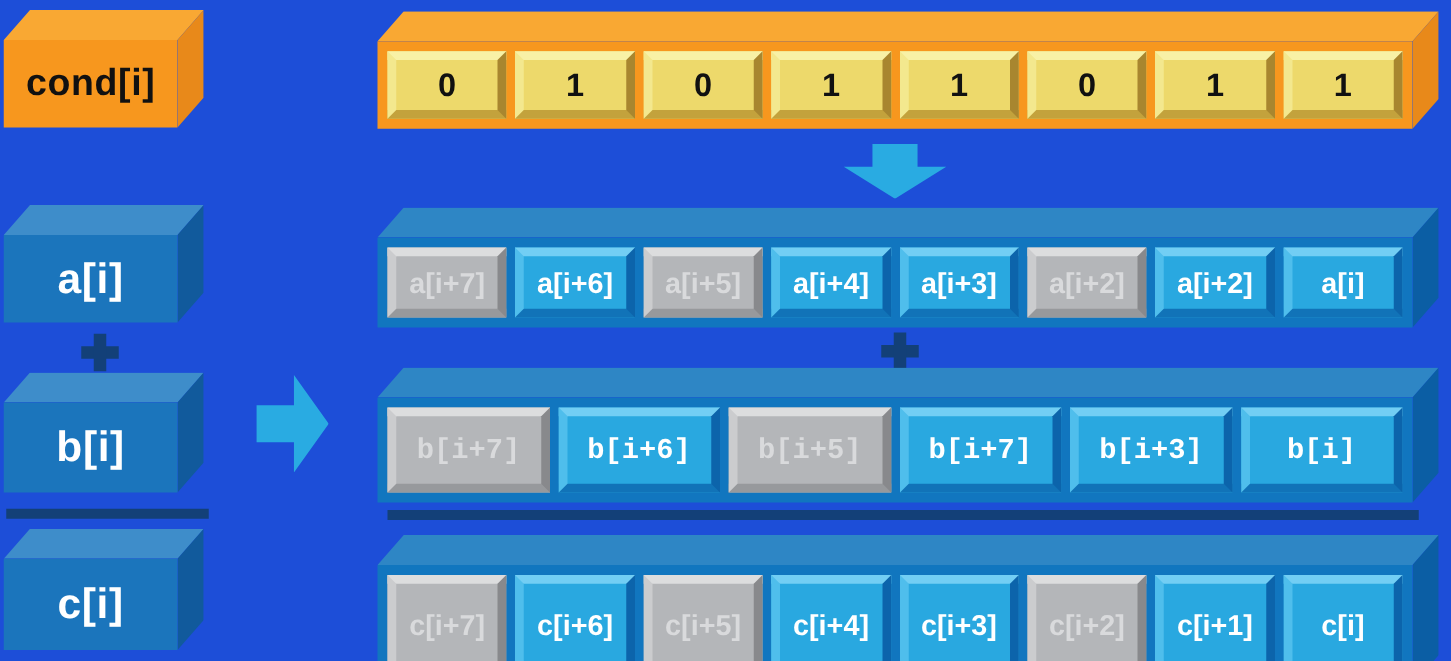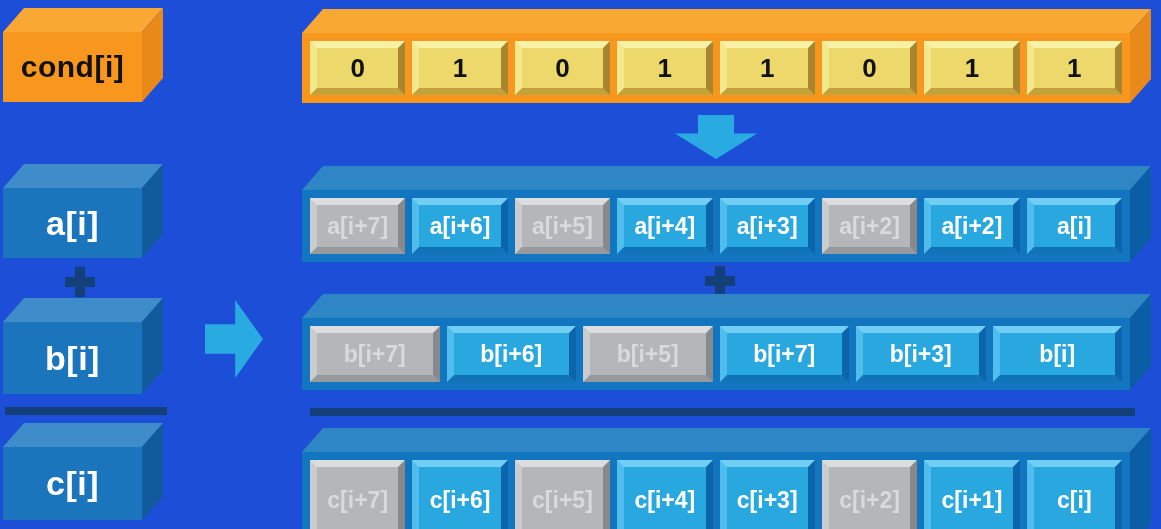--- a/index.html
+++ b/index.html
@@ -161,21 +161,21 @@
         <div class="cell blue muted">a[i+2]</div>
         <div class="cell blue">a[i+2]</div>
         <div class="cell blue">a[i]</div>
       </div>
   </div>
 
   <div class="plus" style="left:705px; top:266px;">
     <span class="sr-only">+</span>
   </div>
 
-  <div class="obj3d bluebar" style="left:302px; top:294px; width:849px; height:96px;">
+  <div class="obj3d bluebar" style="left:302px; top:294px; width:849px; height:108px;font-family:Liberation Mono, monospace;">
     <div class="face-top"></div>
     <div class="face-side"></div>
     <div class="face-front cells">
         <div class="cell blue muted">b[i+7]</div>
         <div class="cell blue">b[i+6]</div>
         <div class="cell blue muted">b[i+5]</div>
         <div class="cell blue">b[i+7]</div>
         <div class="cell blue">b[i+3]</div>
         <div class="cell blue">b[i]</div>
       </div>

